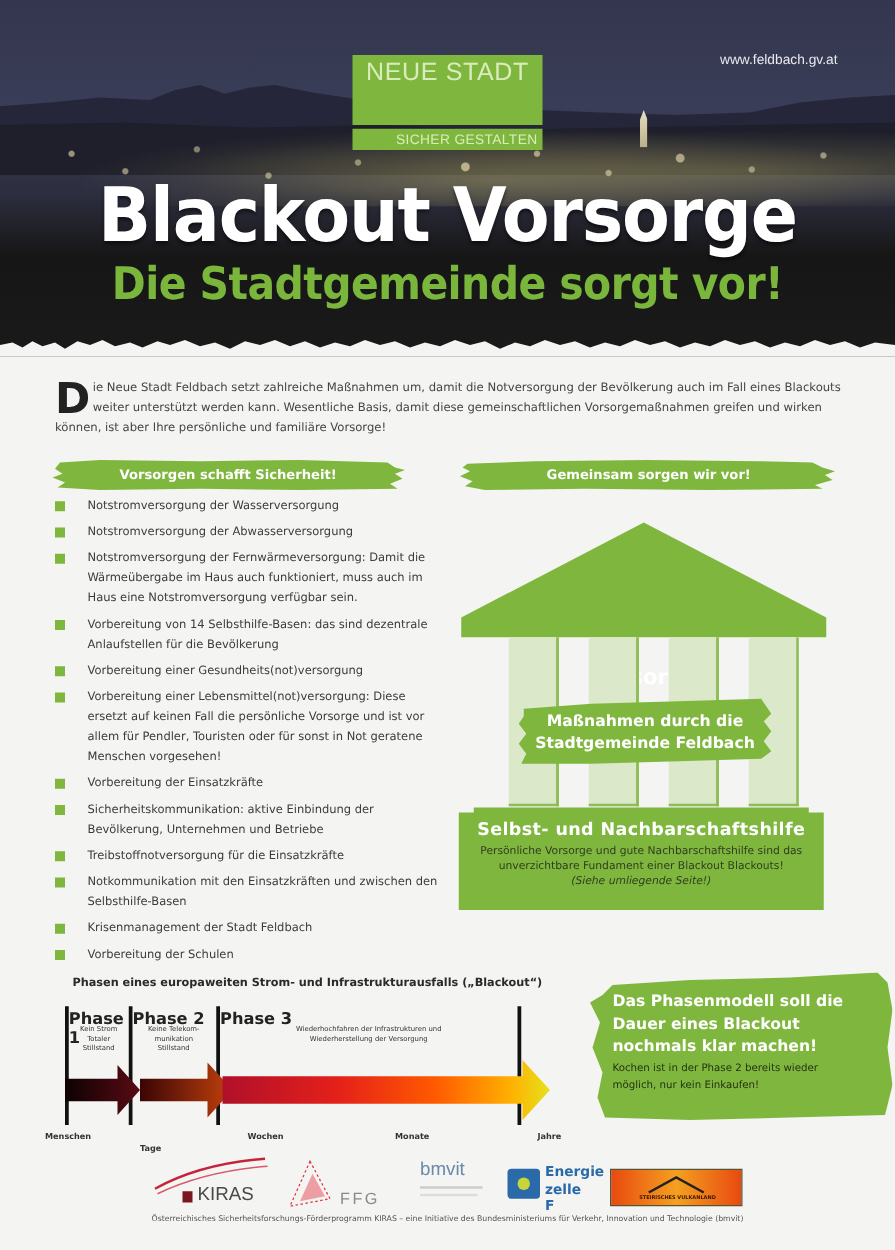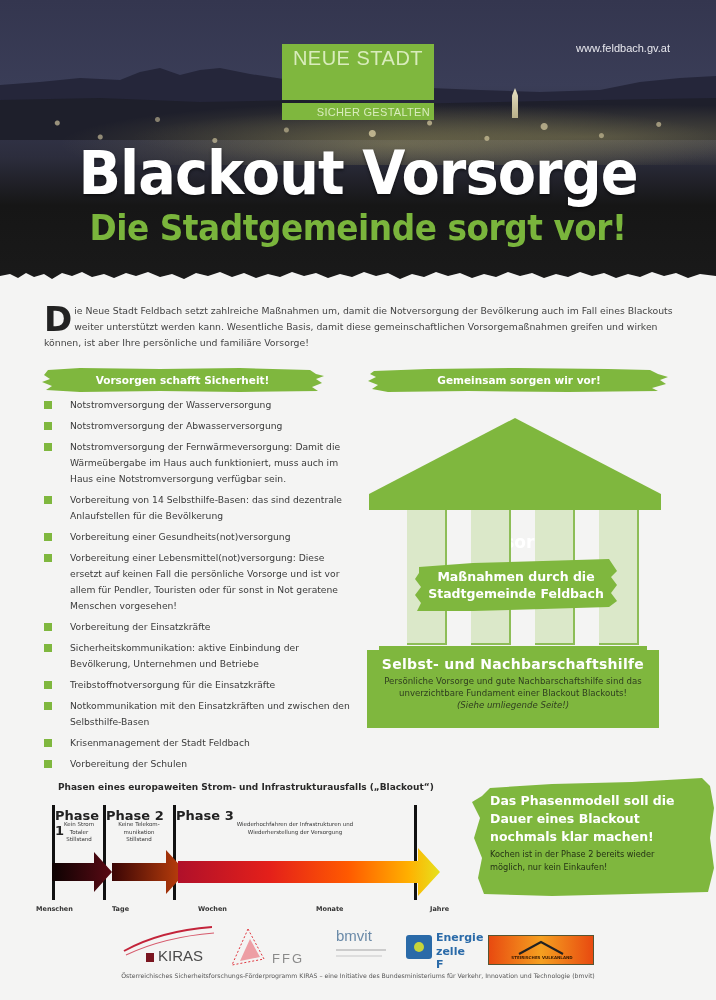--- a/index.html
+++ b/index.html
@@ -333,21 +333,21 @@
         <stop offset="0.88" stop-color="#ffb000"></stop>
         <stop offset="1" stop-color="#e6e21e"></stop>
       </linearGradient>
     </defs>
     <polygon points="22,15 64,15 64,4 82,24 64,44 64,33 22,33" fill="url(#g1)"></polygon>
     <polygon points="82,15 136,15 136,2 156,24 136,46 136,33 82,33" fill="url(#g2)"></polygon>
     <polygon points="148,13 388,13 388,0 410,24 388,48 388,35 148,35" fill="url(#g3)"></polygon>
   </svg>
 
   <div class="time-label" style="left:36px;">Menschen</div>
-  <div class="time-label" style="left:112px;">Tage</div>
+  <div class="time-label" style="left:112px;margin-top:10px;">Tage</div>
   <div class="time-label" style="left:198px;">Wochen</div>
   <div class="time-label" style="left:316px;">Monate</div>
   <div class="time-label" style="left:430px;">Jahre</div>
 </div>
 
 <div class="callout">
   <svg viewBox="0 0 242 118" preserveAspectRatio="none">
     <path d="M18,10 L80,6 L160,4 L230,0 L238,8 L242,30 L238,60 L242,90 L236,114 L160,116 L80,118 L12,116 L6,100 L10,80 L2,60 L8,40 L0,24 L10,18 Z" fill="#7fb73e"></path>
   </svg>
   <div class="callout-title">

